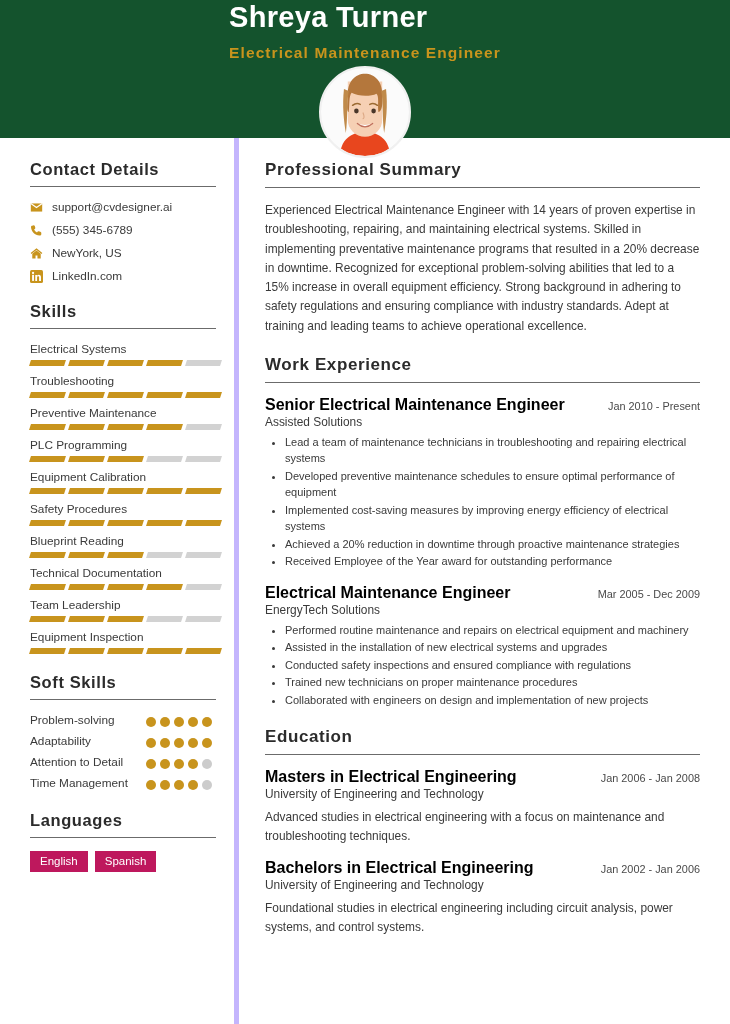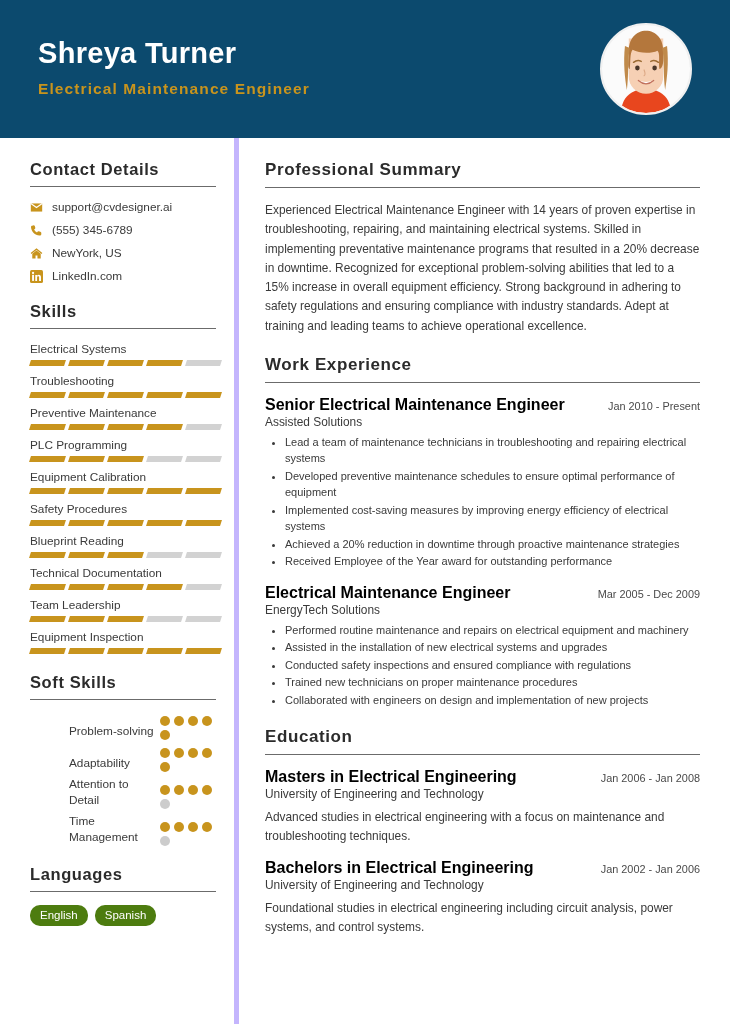--- a/index.html
+++ b/index.html
@@ -11,25 +11,26 @@
     font-family: "Liberation Sans", sans-serif;
     color: #333333;
     overflow: hidden;
   }
 
   .page { width: 730px; height: 1024px; position: relative; background:#fff; }
 
   
   .header {
     height: 138px;
-    background: #0c4a6e;
+    background: #14532d;
     display: flex;
     align-items: center;
     justify-content: space-between;
     padding: 0 38px 0 38px;
+    flex-direction: column;
   }
   .header-text { padding-bottom: 4px; }
   .full-name {
     font-size: 29px;
     font-weight: bold;
     color: #ffffff;
     letter-spacing: .3px;
     line-height: 1.2;
   }
   .job-title {
@@ -111,23 +112,22 @@
     flex: 1;
     height: 6px;
     background: #d2d2d2;
     transform: skewX(-18deg);
   }
   .seg.on { background: #c8941d; }
 
   
   .soft-row {
     display: flex;
-    align-items: flex-end;
+    align-items: center;
     margin-bottom: 5px;
-    margin-left: 39px;
   }
   .soft-name {
     font-size: 11.8px;
     color: #3a3a3a;
     width: 118px;
     line-height: 1.35;
   }
   .dots {
     width: 72px;
     display: flex;
@@ -138,25 +138,25 @@
   .dot {
     width: 10px; height: 10px;
     border-radius: 50%;
     background: #cccccc;
   }
   .dot.on { background: #c8941d; }
 
   
   .langs { display: flex; gap: 7px; flex-wrap: wrap; }
   .lang-chip {
-    background: #4d7c0f;
+    background: #be185d;
     color: #ffffff;
     font-size: 11.5px;
     padding: 4px 10px 5px 10px;
-    border-radius: 10px;
+    border-radius: 0;
   }
 
   
   .summary {
     font-size: 11.9px;
     line-height: 1.62;
     color: #3a3a3a;
     text-align: left;
   }
 

